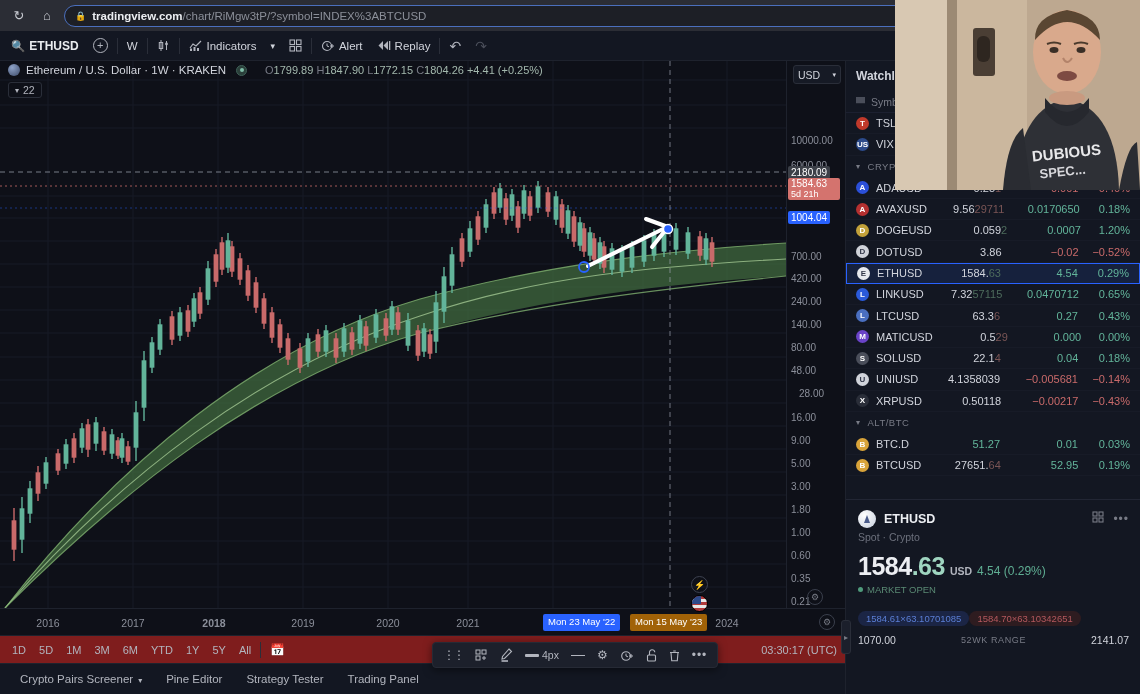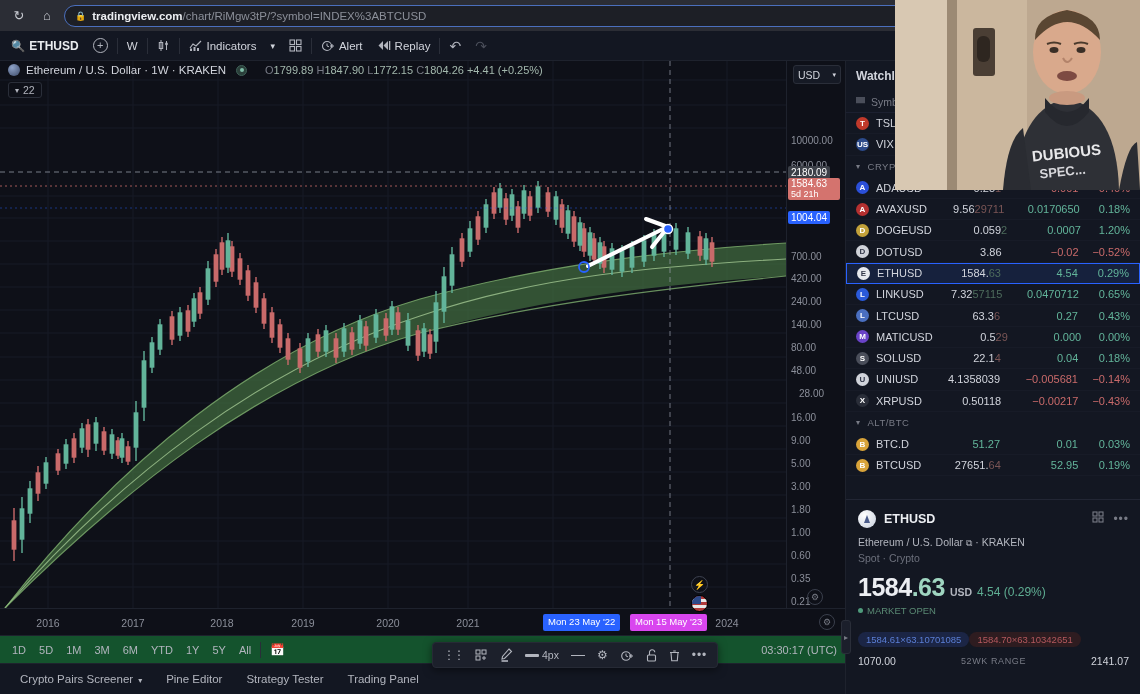--- a/index.html
+++ b/index.html
@@ -131,31 +131,31 @@
   }
   .ttick {
     position: absolute; top: 8px; color: #8b8f9a; font-size: 10.5px;
     transform: translateX(-50%); white-space: nowrap;
   }
   .tlabel {
     position: absolute; top: 5px; height: 17px; border-radius: 2px;
     font-size: 9.5px; color: #fff; padding: 2px 5px; white-space: nowrap;
   }
   .tl-blue { background: #2962ff; }
-  .tl-gray { background: #d946ef; }
+  .tl-gray { background: #a16207; }
   .ts-gear {
     position: absolute; right: 10px; top: 5px; width: 16px; height: 16px;
     border: 1px solid #3a3f4c; border-radius: 50%; color: #787b86;
     font-size: 9px; display: flex; align-items: center; justify-content: center;
   }
 
   
   .bottom-bar {
     position: absolute; left: 0; top: 636px; width: 845px; height: 27px;
-    background: #14532d; display: flex; align-items: center;
+    background: #7f1d1d; display: flex; align-items: center;
     padding: 0 6px; gap: 1px;
   }
   .range-btn {
     color: #b2b5be; font-size: 11px; padding: 2px 6px; border-radius: 3px;
   }
   .cal-ico { color: #b2b5be; font-size: 12px; margin-left: 6px; }
   .clock-txt {
     position: absolute; right: 8px; color: #b2b5be; font-size: 11px;
   }
   .status-bar {
@@ -670,21 +670,21 @@
       <div style="font-size:9px">5d 21h</div>
     </div>
     <div class="plabel pl-blue" style="top:150px">1004.04</div>
     <div class="ps-gear">⚙</div>
   </div>
 
   <div class="time-scale">
     <div id="ttick-host">
         <div class="ttick" style="left: 48px;">2016</div>
         <div class="ttick" style="left: 133px;">2017</div>
-        <div class="ttick" style="left: 222px;">2018</div>
+        <div class="ttick" style="left: 214px; font-weight: bold;">2018</div>
         <div class="ttick" style="left: 303px;">2019</div>
         <div class="ttick" style="left: 388px;">2020</div>
         <div class="ttick" style="left: 468px;">2021</div>
         <div class="ttick" style="left: 727px;">2024</div>
       </div>
     <div class="tlabel tl-blue" style="left:543px">Mon 23 May '22</div>
     <div class="tlabel tl-gray" style="left:630px">Mon 15 May '23</div>
     <div class="ts-gear">⚙</div>
   </div>
 
@@ -900,26 +900,20 @@
         <span class="d-sym">ETHUSD</span>
         <span class="d-ico">
           <svg width="13" height="13" viewBox="0 0 13 13">
             <rect x="1" y="1" width="4" height="4" fill="none" stroke="#787b86" stroke-width="1.1"></rect>
             <rect x="7" y="1" width="4" height="4" fill="none" stroke="#787b86" stroke-width="1.1"></rect>
             <rect x="1" y="7" width="4" height="4" fill="none" stroke="#787b86" stroke-width="1.1"></rect>
             <rect x="7" y="7" width="4" height="4" fill="none" stroke="#787b86" stroke-width="1.1"></rect>
           </svg>
         </span>
         <span class="d-ico" style="letter-spacing:1px">•••</span>
-      </div>
-      <div class="d-sub">
-        <span>Ethereum / U.S. Dollar</span>
-        <span style="font-size:9px">⧉</span>
-        <span> · </span>
-        <span>KRAKEN</span>
       </div>
       <div class="d-sub2">Spot · Crypto</div>
       <div class="d-price-row">
         <span class="d-price"><span>1584</span><span class="dec">.63</span></span>
         <span class="d-ccy">USD</span>
         <span class="d-delta">4.54 (0.29%)</span>
       </div>
       <div class="d-mkt">
           <i></i>
           <span>MARKET OPEN</span>

